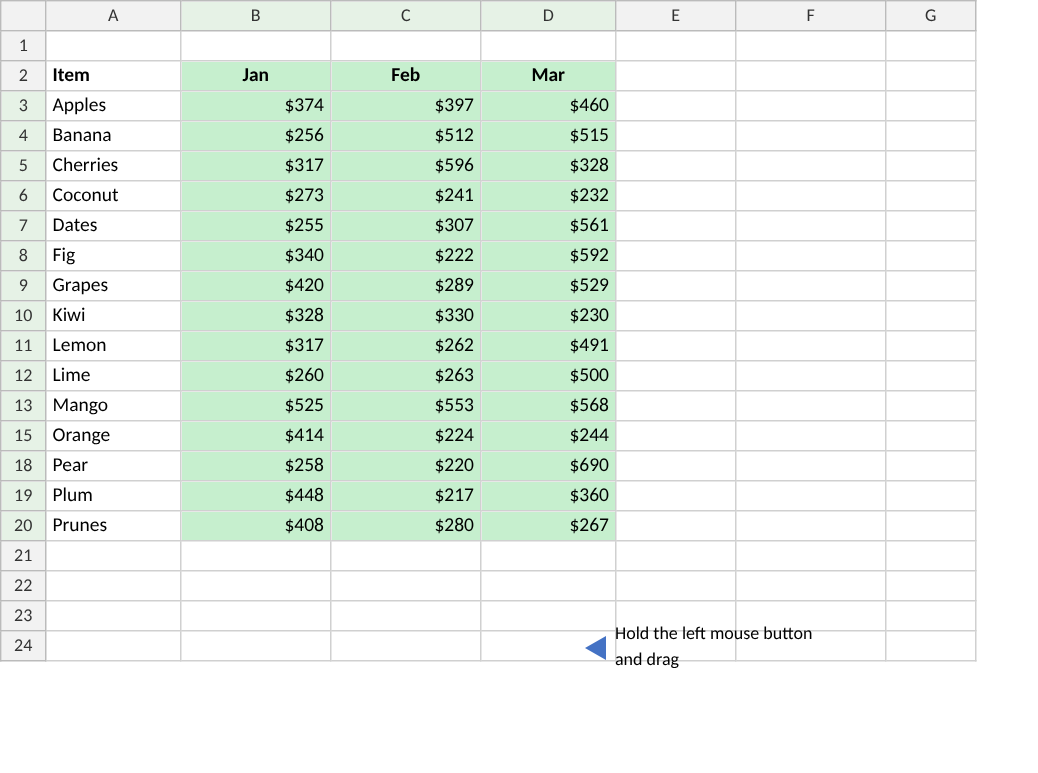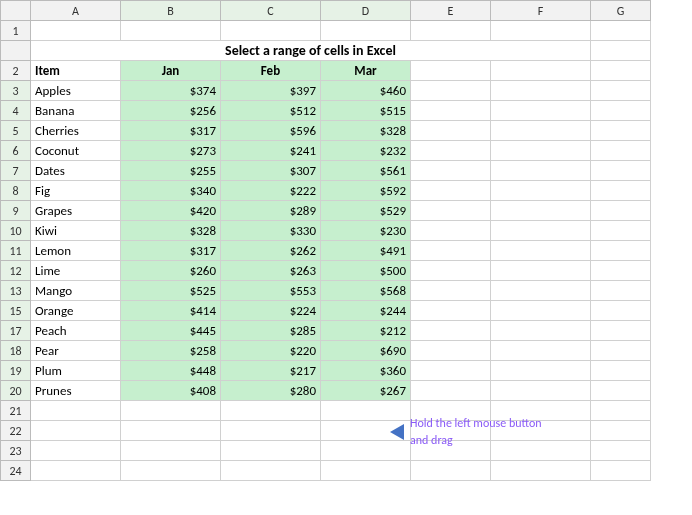--- a/index.html
+++ b/index.html
@@ -102,21 +102,21 @@
     
     .annotation {
       position: absolute;
       display: flex;
       align-items: center;
       gap: 6px;
     }
 
     .annotation-text {
       font-size: 12px;
-      color: #8b5cf6;
+      color: #000000;
       line-height: 1.4;
     }
 
     
     .arrow-left {
       width: 0;
       height: 0;
       border-top: 8px solid transparent;
       border-bottom: 8px solid transparent;
       border-right: 14px solid #4472c4;
@@ -158,25 +158,20 @@
         <td class="row-num">1</td>
         <td class="empty-cell"></td>
         <td class="empty-cell"></td>
         <td class="empty-cell"></td>
         <td class="empty-cell"></td>
         <td class="empty-cell"></td>
         <td class="empty-cell"></td>
         <td class="empty-cell"></td>
       </tr>
 
-      <tr>
-        <td class="row-num"></td>
-        <td colspan="6" class="title-cell">Select a range of cells in Excel</td>
-        <td class="empty-cell"></td>
-      </tr>
 
       <tr>
         <td class="row-num">2</td>
         <td class="data-label">Item</td>
         <td class="data-label selected" style="text-align:center;">Jan</td>
         <td class="data-label selected" style="text-align:center;">Feb</td>
         <td class="data-label selected" style="text-align:center;">Mar</td>
         <td class="empty-cell"></td>
         <td class="empty-cell"></td>
         <td class="empty-cell"></td>
@@ -291,30 +286,20 @@
           <td class="empty-cell"></td>
           <td class="empty-cell"></td>
           <td class="empty-cell"></td>
         </tr>
         <tr>
           <td class="row-num row-header-selected">15</td>
           <td>Orange</td>
           <td class="data-value selected">$414</td>
           <td class="data-value selected">$224</td>
           <td class="data-value selected">$244</td>
-          <td class="empty-cell"></td>
-          <td class="empty-cell"></td>
-          <td class="empty-cell"></td>
-        </tr>
-        <tr>
-          <td class="row-num row-header-selected">17</td>
-          <td>Peach</td>
-          <td class="data-value selected">$445</td>
-          <td class="data-value selected">$285</td>
-          <td class="data-value selected">$212</td>
           <td class="empty-cell"></td>
           <td class="empty-cell"></td>
           <td class="empty-cell"></td>
         </tr>
         <tr>
           <td class="row-num row-header-selected">18</td>
           <td>Pear</td>
           <td class="data-value selected">$258</td>
           <td class="data-value selected">$220</td>
           <td class="data-value selected">$690</td>

